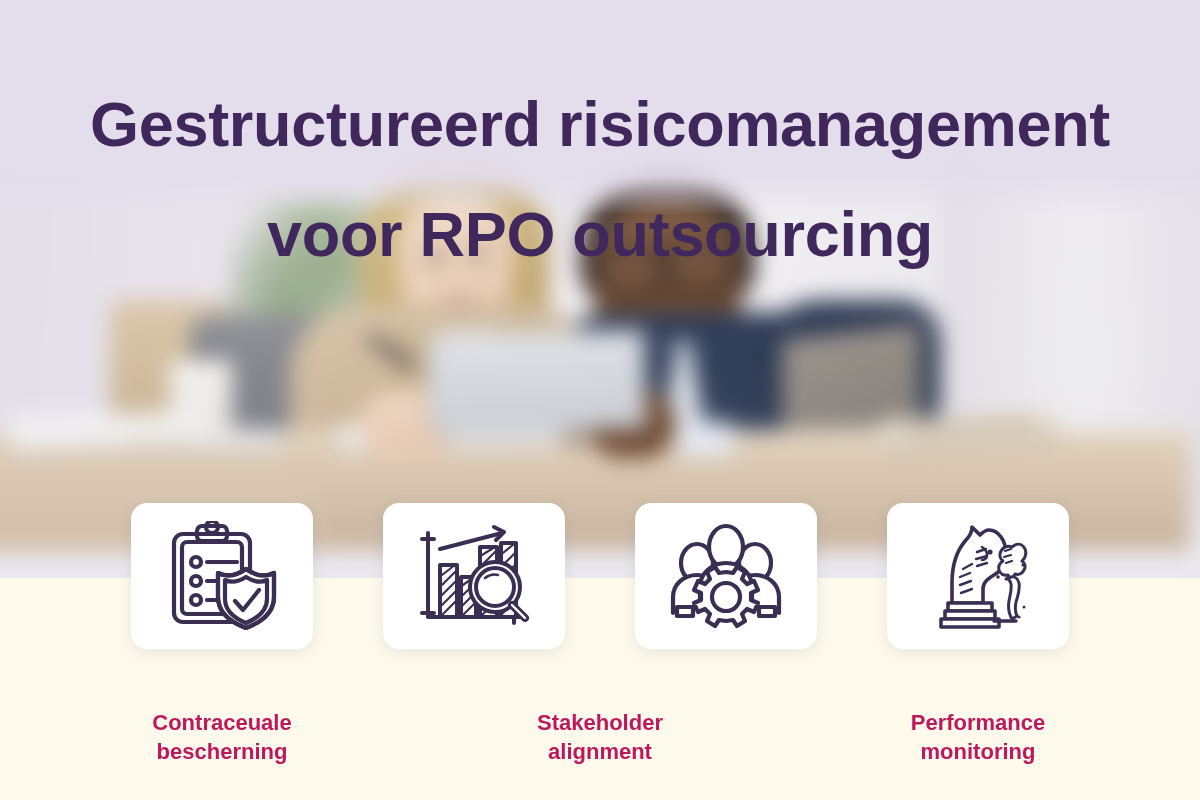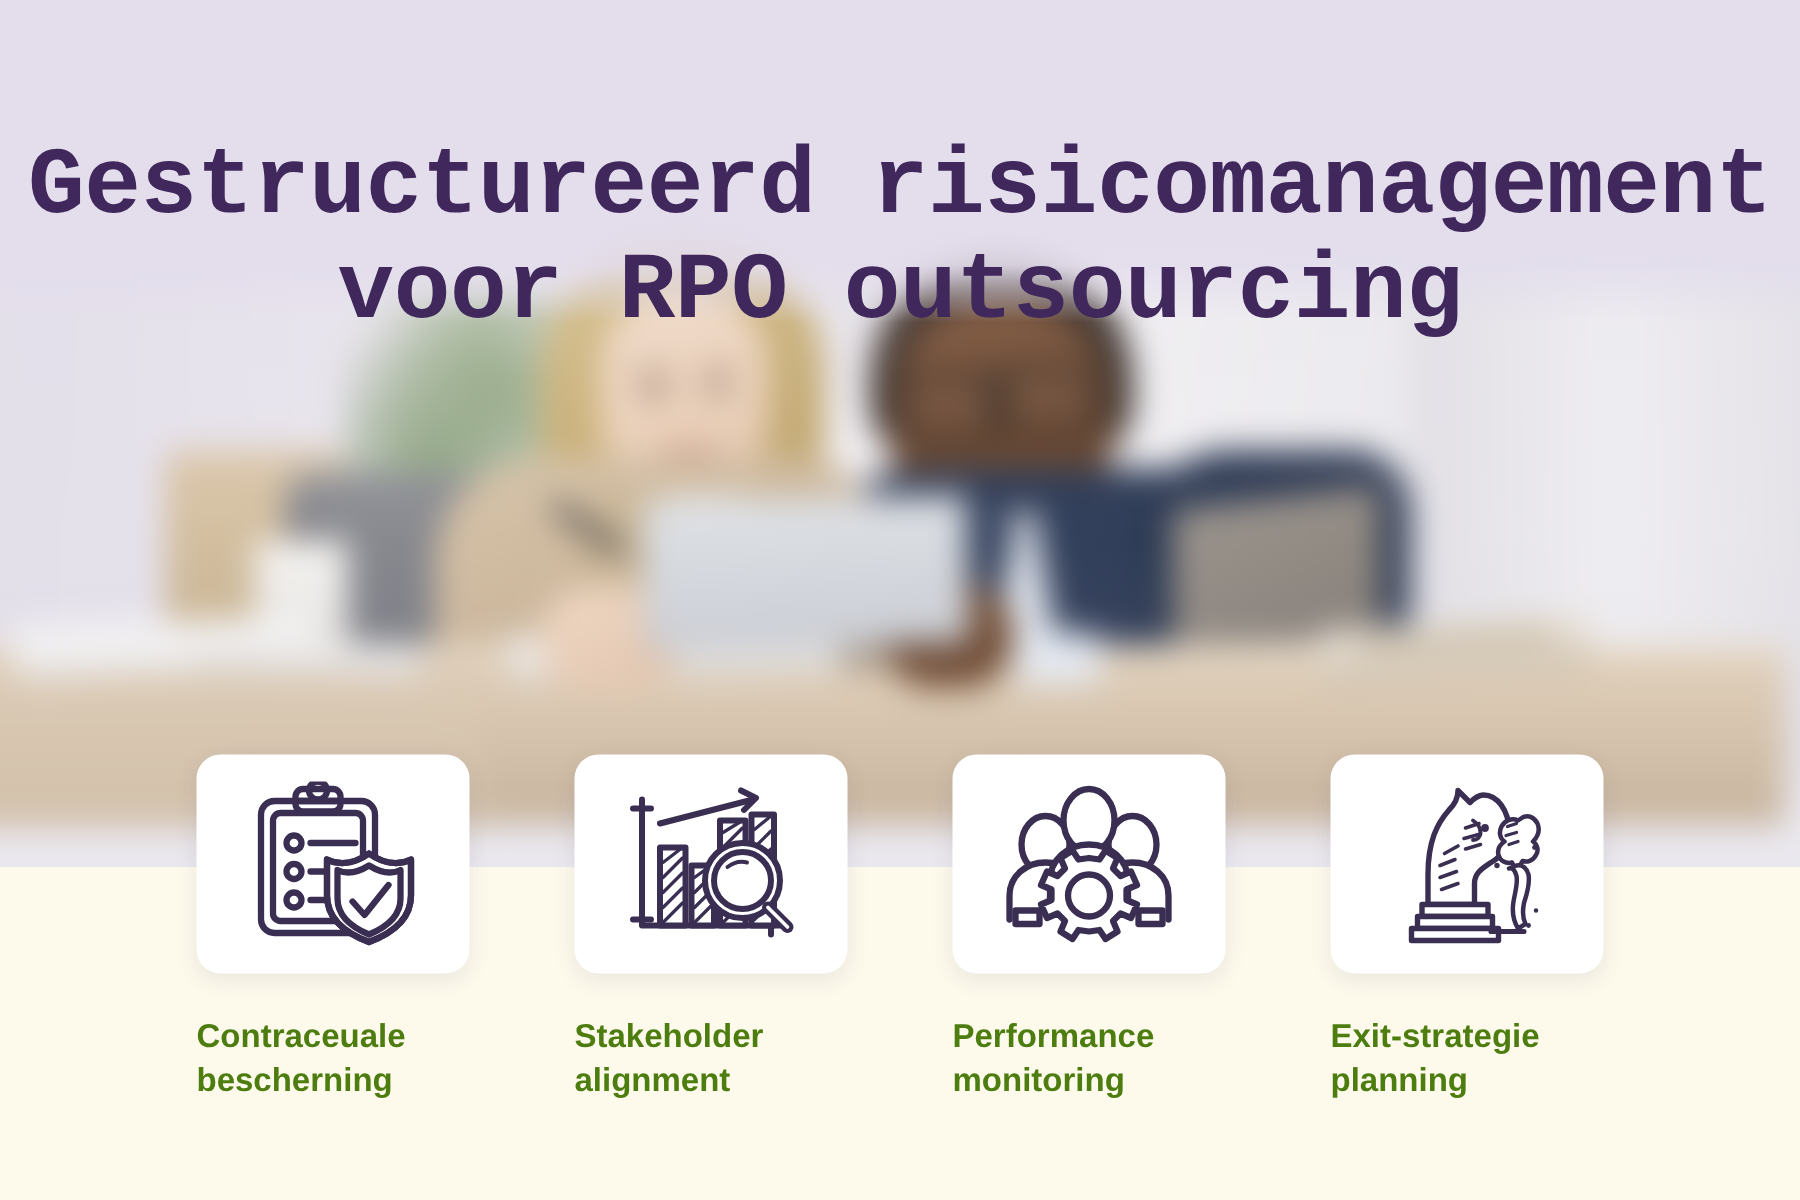--- a/index.html
+++ b/index.html
@@ -272,28 +272,28 @@
     position: absolute; left: 0; top: 578px; width: 1200px; height: 222px;
     background: #fdfaec;
   }
 
   
   .headline {
     position: absolute;
     left: 0; top: 48px;
     width: 1200px;
     text-align: center;
-    font-family: Liberation Mono, monospace;
+    font-family: Liberation Sans, sans-serif;
     font-weight: 700;
     font-size: 63px;
     line-height: 1.11;
     letter-spacing: -0.3px;
     color: #40285c;
   }
-  .headline .l2 { display: block; }
+  .headline .l2 { display: block; margin-top: 40px; }
 
   
   .cards {
     position: absolute;
     left: 131px;
     top: 503px;
     width: 938px;
     height: 146px;
     display: flex;
     justify-content: space-between;
@@ -314,26 +314,28 @@
   .labels {
     position: absolute;
     left: 131px;
     top: 676px;
     width: 938px;
     display: flex;
     justify-content: space-between;
   }
   .label {
     width: 182px;
+    text-align: center;
     font-family: "Liberation Sans", sans-serif;
     font-weight: 700;
     font-size: 22px;
     line-height: 1.33;
-    color: #4d7c0f;
+    color: #be185d;
     white-space: pre-line;
+    margin-top: 32px;
   }
 </style>
 </head>
 <body>
 
 <div id="poster">
 
   <div class="photo-layer">
     <div class="photo-inner">
       <div class="wall"></div>
@@ -503,17 +505,15 @@
     </div>
   </div>
 
   <div class="labels">
     <div class="label">Contraceuale
 bescherning</div>
     <div class="label">Stakeholder
 alignment</div>
     <div class="label">Performance
 monitoring</div>
-    <div class="label">Exit-strategie
-planning</div>
   </div>
 
 </div>
 
 </body></html>

